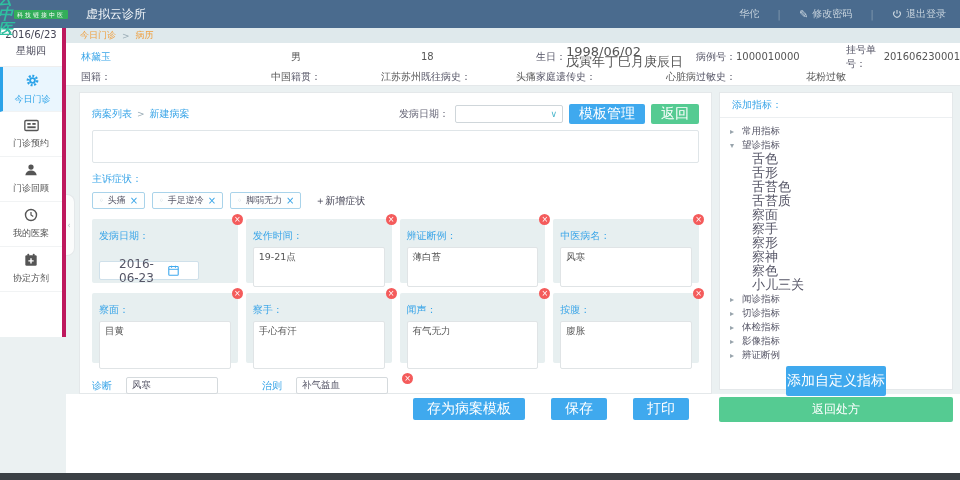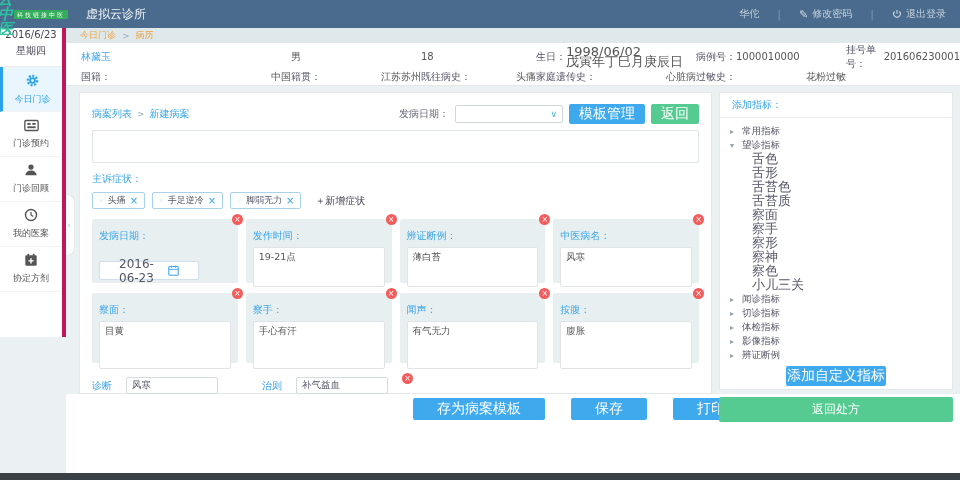--- a/index.html
+++ b/index.html
@@ -75,30 +75,30 @@
   .r2 .ftext { height:48px; }
   .fdate { margin-top:18px; width:100px; height:19px; background:#fff; border:1px solid #cfe0ea; border-radius:2px; display:flex; align-items:center; justify-content:space-between; font-size:12px; color:#556; padding:0 19px; }
 
   .diag { display:flex; align-items:center; margin-top:14px; font-size:10px; gap:14px; }
   .diag-label { color:#3aa5e8; }
   .diag-input { width:92px; height:17px; border:1px solid #d5dadd; border-radius:2px; background:#fff; font-size:9.5px; color:#556; display:flex; align-items:center; padding:0 5px; }
   .gap22 { width:16px; }
   .badge-up { transform:translateY(-7px); }
 
   .actions { position:absolute; left:347px; top:312px; display:flex; gap:26px; }
-  .actions .btn { height:22px; padding:0 24px; }
+  .actions .btn { height:22px; padding:0 14px; }
 
   
   .rpanel { position:absolute; left:653px; top:6px; width:234px; height:298px; background:#fff; border:1px solid #e4e8ea; }
   .rtitle { height:25px; display:flex; align-items:center; padding:0 12px; color:#3aa5e8; font-size:10px; border-bottom:1px solid #eceff1; }
   .tree { padding:6px 10px 0; }
   .tg { height:14px; display:flex; align-items:center; gap:5px; font-size:9.5px; color:#556; cursor:pointer; }
   .tg .arr { color:#98a4ac; font-size:8px; width:7px; }
   .tc { height:14px; display:flex; align-items:center; padding-left:22px; font-size:13px; color:#556; cursor:pointer;text-align:right; }
-  .addcustom { margin:4px auto 0; width:100px; height:20px; }
+  .addcustom { margin:4px auto 0; width:100px; height:30px; }
   .rx-btn { position:absolute; left:653px; top:311px; width:234px; height:25px; font-size:12px; border-radius:2px; }
 
   .footer { position:absolute; left:0; bottom:0; width:960px; height:7px; background:#3b4045; }
 </style>
 </head>
 <body>
 
 <div class="header">
   <div class="logo">
     <div class="logo-title">云中医</div>

